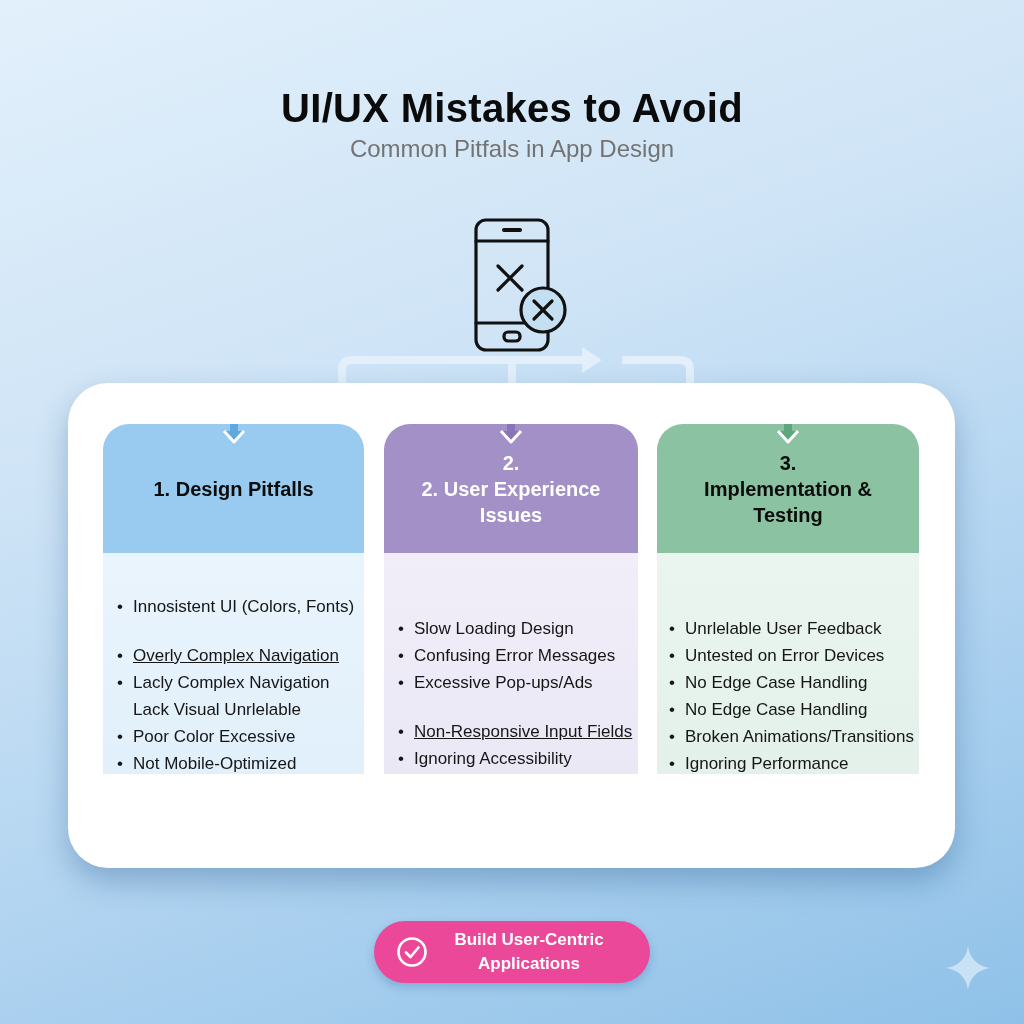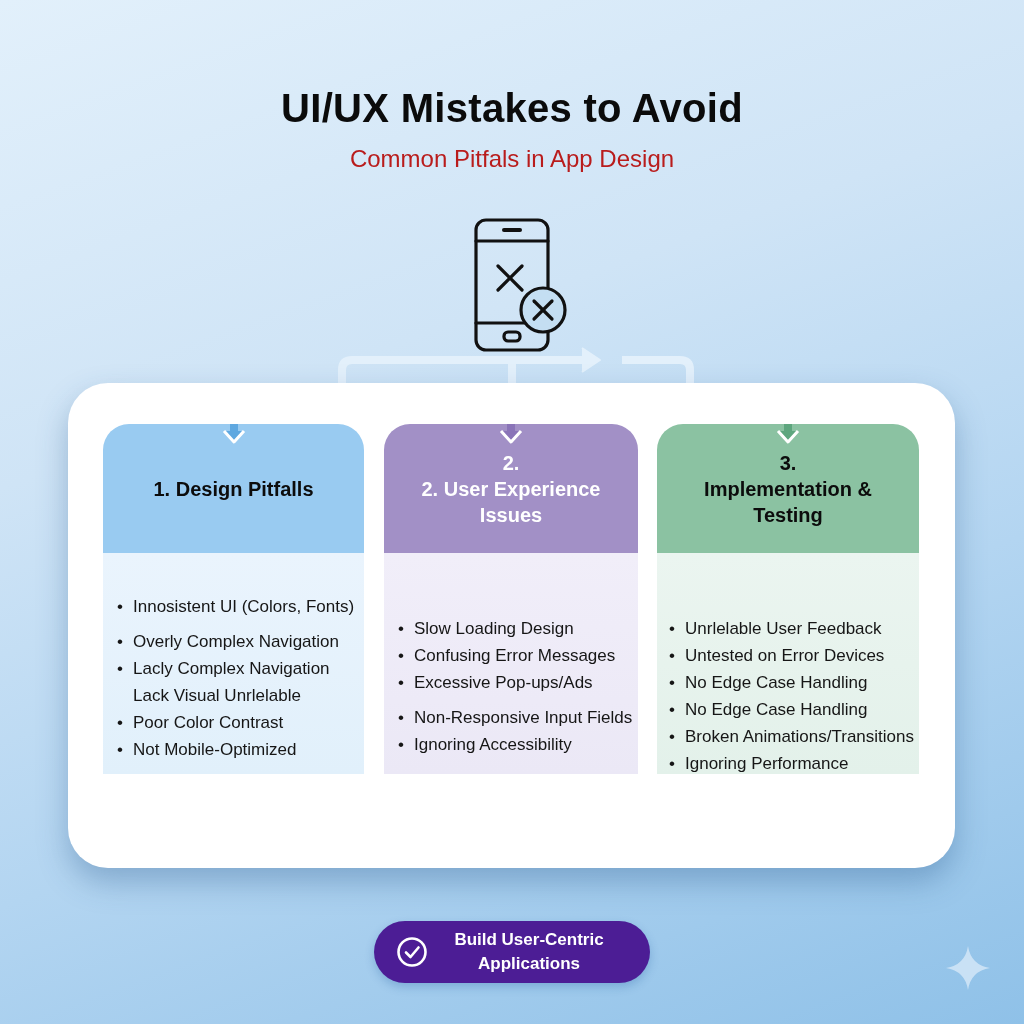--- a/index.html
+++ b/index.html
@@ -9,22 +9,22 @@
     font-family: "Liberation Sans", "DejaVu Sans", sans-serif;
     background: linear-gradient(160deg, #e2f0fb 0%, #cfe4f6 35%, #b3d5f1 65%, #8fc1e8 100%);
     color: #111;
   }
   .title {
     position: absolute; top: 86px; left: 0; width: 1024px;
     text-align: center; font-size: 40px; font-weight: 700; color: #0b0b0b;
     letter-spacing: 0.3px;
   }
   .subtitle {
-    position: absolute; top: 145px; left: 0; width: 1024px;
-    text-align: center; font-size: 24px; color: #b91c1c;
+    position: absolute; top: 135px; left: 0; width: 1024px;
+    text-align: center; font-size: 24px; color: #737373;
   }
   .phone-icon { position: absolute; left: 468px; top: 216px; width: 104px; height: 140px; }
   .connectors { position: absolute; left: 320px; top: 340px; width: 400px; height: 90px; }
   .panel {
     position: absolute; left: 68px; top: 383px; width: 887px; height: 485px;
     background: #ffffff; border-radius: 40px;
     box-shadow: 0 14px 30px rgba(40, 90, 140, 0.35);
   }
   .card {
     position: absolute; top: 424px; height: 402px; border-radius: 26px; overflow: hidden;
@@ -35,36 +35,36 @@
   }
   .card-header .hdr { display: flex; flex-direction: column; align-items: center; }
   .card-body { height: 221px; padding-top: 22px; }
   .card ul { list-style: none; }
   .card li {
     font-size: 17px; line-height: 27px; color: #161616; white-space: nowrap;
     position: relative; padding-left: 16px;
   }
   .card li::before { content: "\2022"; position: absolute; left: 0; top: 0; }
   .card li.nobullet::before { content: ""; }
-  .card li.gap { margin-top: 8px; }
+  .card li.gap { margin-top: 22px; text-decoration: underline; }
   .down-arrow { position: absolute; top: -6px; left: 50%; transform: translateX(-50%); width: 26px; height: 30px; }
 
   .card1 { left: 103px; width: 261px; }
   .card1 .card-header { background: #99cbf1; color: #0c0c0c; }
   .card1 .card-body { background: linear-gradient(180deg, #eaf4fd, #e1f0fb); padding-left: 14px; padding-top: 40px; }
   .card2 { left: 384px; width: 254px; }
   .card2 .card-header { background: #a290c6; color: #ffffff; }
   .card2 .card-body { background: linear-gradient(180deg, #f1eef9, #ebe8f6); padding-left: 14px; padding-top: 62px; }
   .card3 { left: 657px; width: 262px; }
   .card3 .card-header { background: #8bc2a2; color: #0c0c0c; }
   .card3 .card-body { background: linear-gradient(180deg, #ebf5f0, #e3f1ea); padding-left: 12px; padding-top: 62px; }
 
   .cta {
     position: absolute; left: 374px; top: 921px; width: 276px; height: 62px;
-    background: #4c1d95; border-radius: 31px; display: flex; align-items: center;
+    background: #ec4899; border-radius: 31px; display: flex; align-items: center;
     color: #fff; font-weight: 700; font-size: 17px; line-height: 24px;
     box-shadow: 0 4px 10px rgba(20, 80, 150, 0.25);
   }
   .cta .check { width: 32px; height: 32px; margin-left: 22px; flex: none; }
   .cta .cta-label { flex: 1; text-align: center; padding-right: 20px; }
   .sparkle { position: absolute; left: 944px; top: 944px; width: 48px; height: 48px; }
 </style>
 </head>
 <body>
 
@@ -104,21 +104,21 @@
     <div class="hdr">
       <span>1. Design Pitfalls</span>
     </div>
   </div>
   <div class="card-body">
     <ul>
       <li>Innosistent UI (Colors, Fonts)</li>
       <li class="gap">Overly Complex Navigation</li>
       <li>Lacly Complex Navigation</li>
       <li class="nobullet">Lack Visual Unrlelable</li>
-      <li>Poor Color Contrast</li>
+      <li>Poor Color Excessive</li>
       <li>Not Mobile-Optimized</li>
     </ul>
   </div>
 </div>
 
 <div class="card card2">
   <div class="card-header">
     <svg class="down-arrow" viewBox="0 0 26 30">
       <rect x="9" y="0" width="8" height="14" fill="#8a74b8"></rect>
       <path d="M3 13 L13 24 L23 13" fill="#8a74b8" stroke="#fff" stroke-width="3" stroke-linejoin="round"></path>

